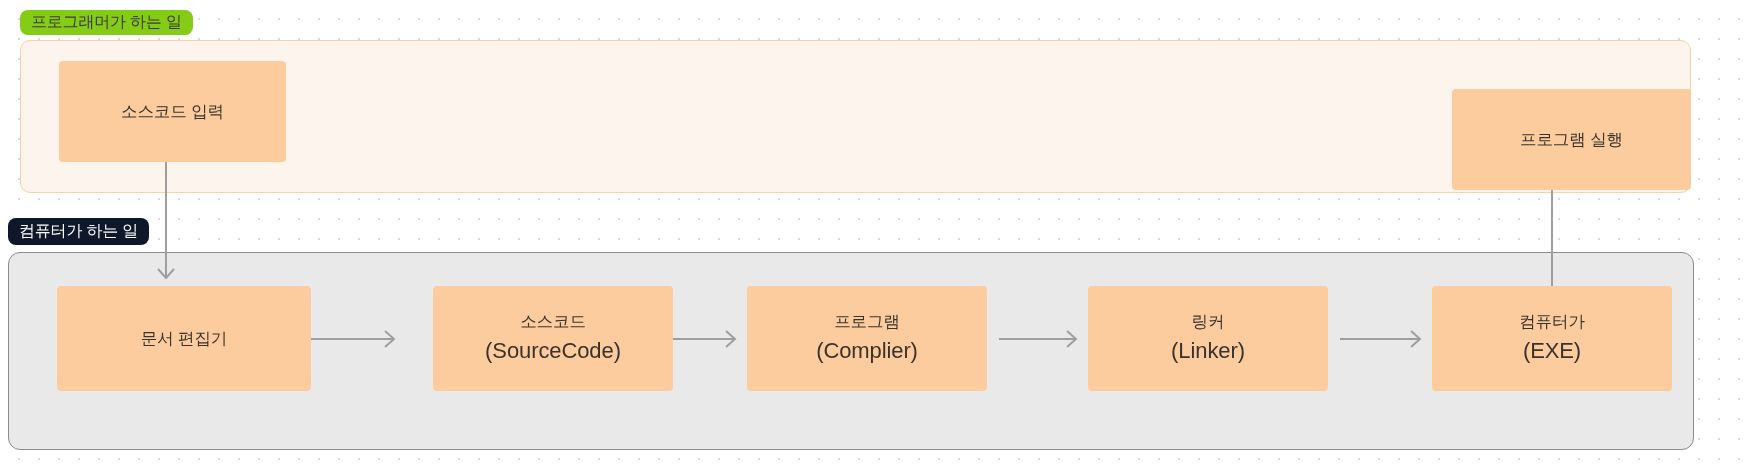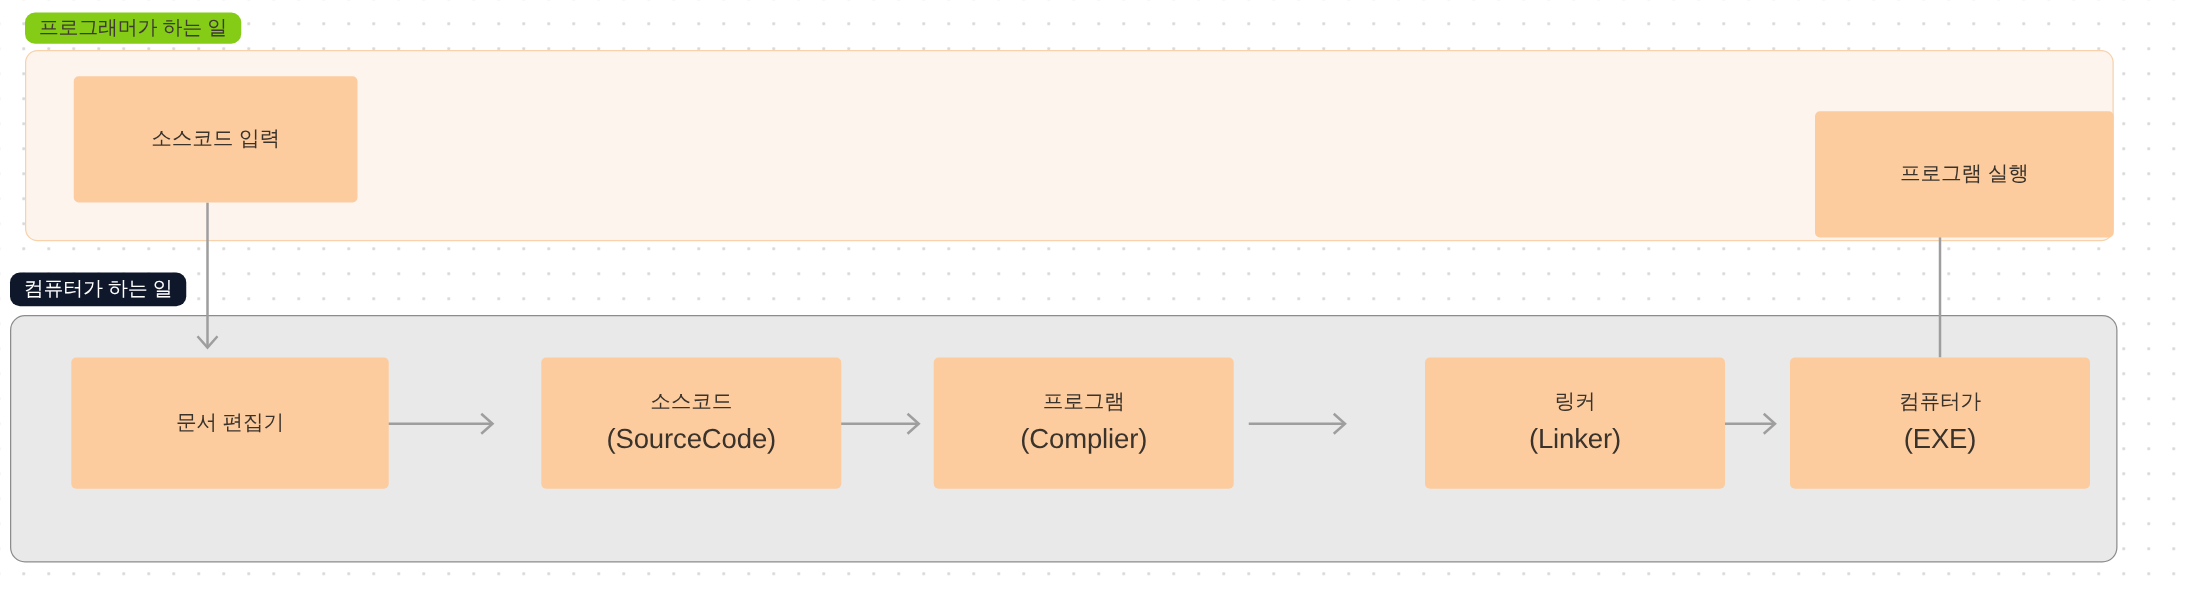--- a/index.html
+++ b/index.html
@@ -100,21 +100,21 @@
   .node .line2 { font-size: 22px; }
 
   
   #node-source-input  { left: 59px;  top: 61px;  width: 227px; height: 101px; }
   #node-run-program   { left: 1452px;top: 61px;  width: 239px; height: 101px; margin-top: 28px; }
 
   
   #node-editor   { left: 57px;   top: 286px; width: 254px; height: 105px; }
   #node-source   { left: 407px;  top: 286px; width: 240px; height: 105px; margin-left: 26px; }
   #node-compiler { left: 747px;  top: 286px; width: 240px; height: 105px; }
-  #node-linker   { left: 1140px; top: 286px; width: 240px; height: 105px; }
+  #node-linker   { left: 1088px; top: 286px; width: 240px; height: 105px; }
   #node-exe      { left: 1432px; top: 286px; width: 240px; height: 105px; }
 
   
   .edge {
     position: absolute;
     pointer-events: none;
     overflow: visible;
   }
   .edge-line {
     stroke: #9e9e9e;

